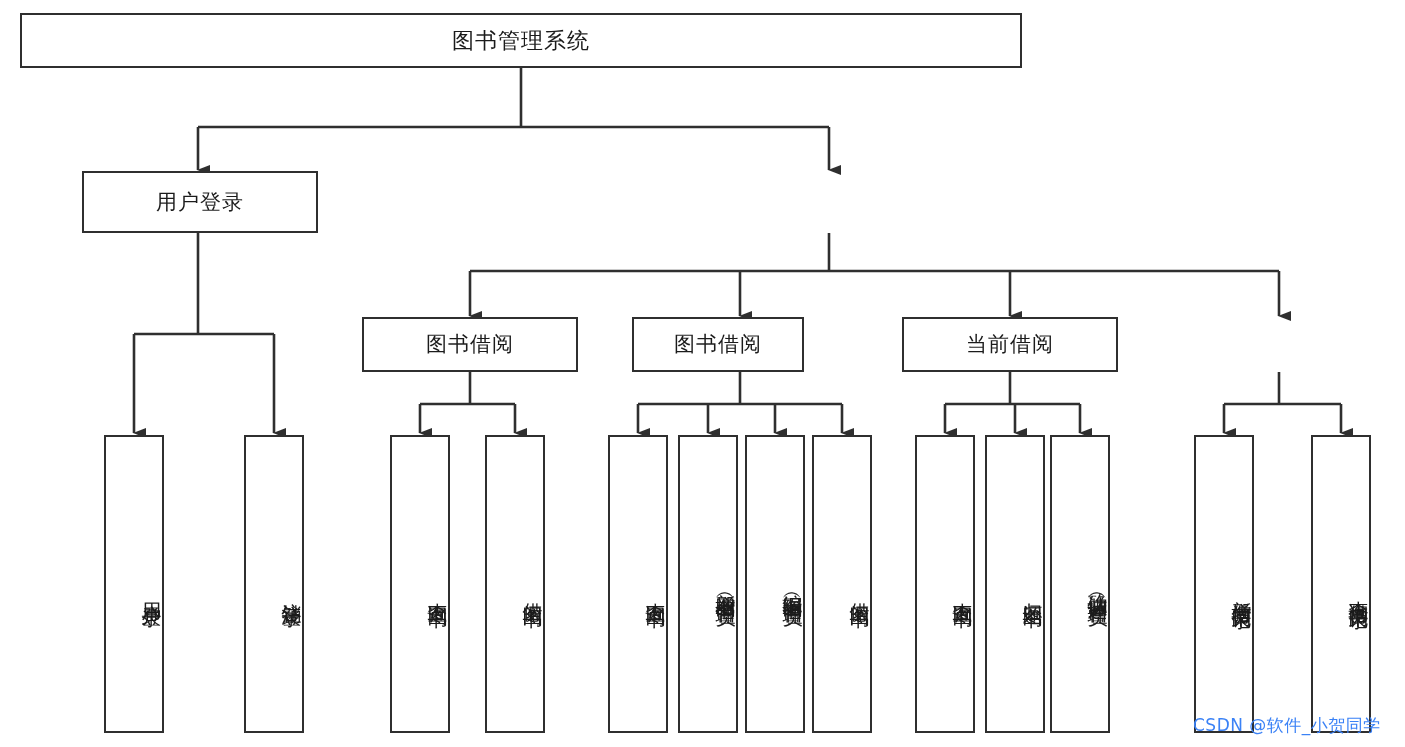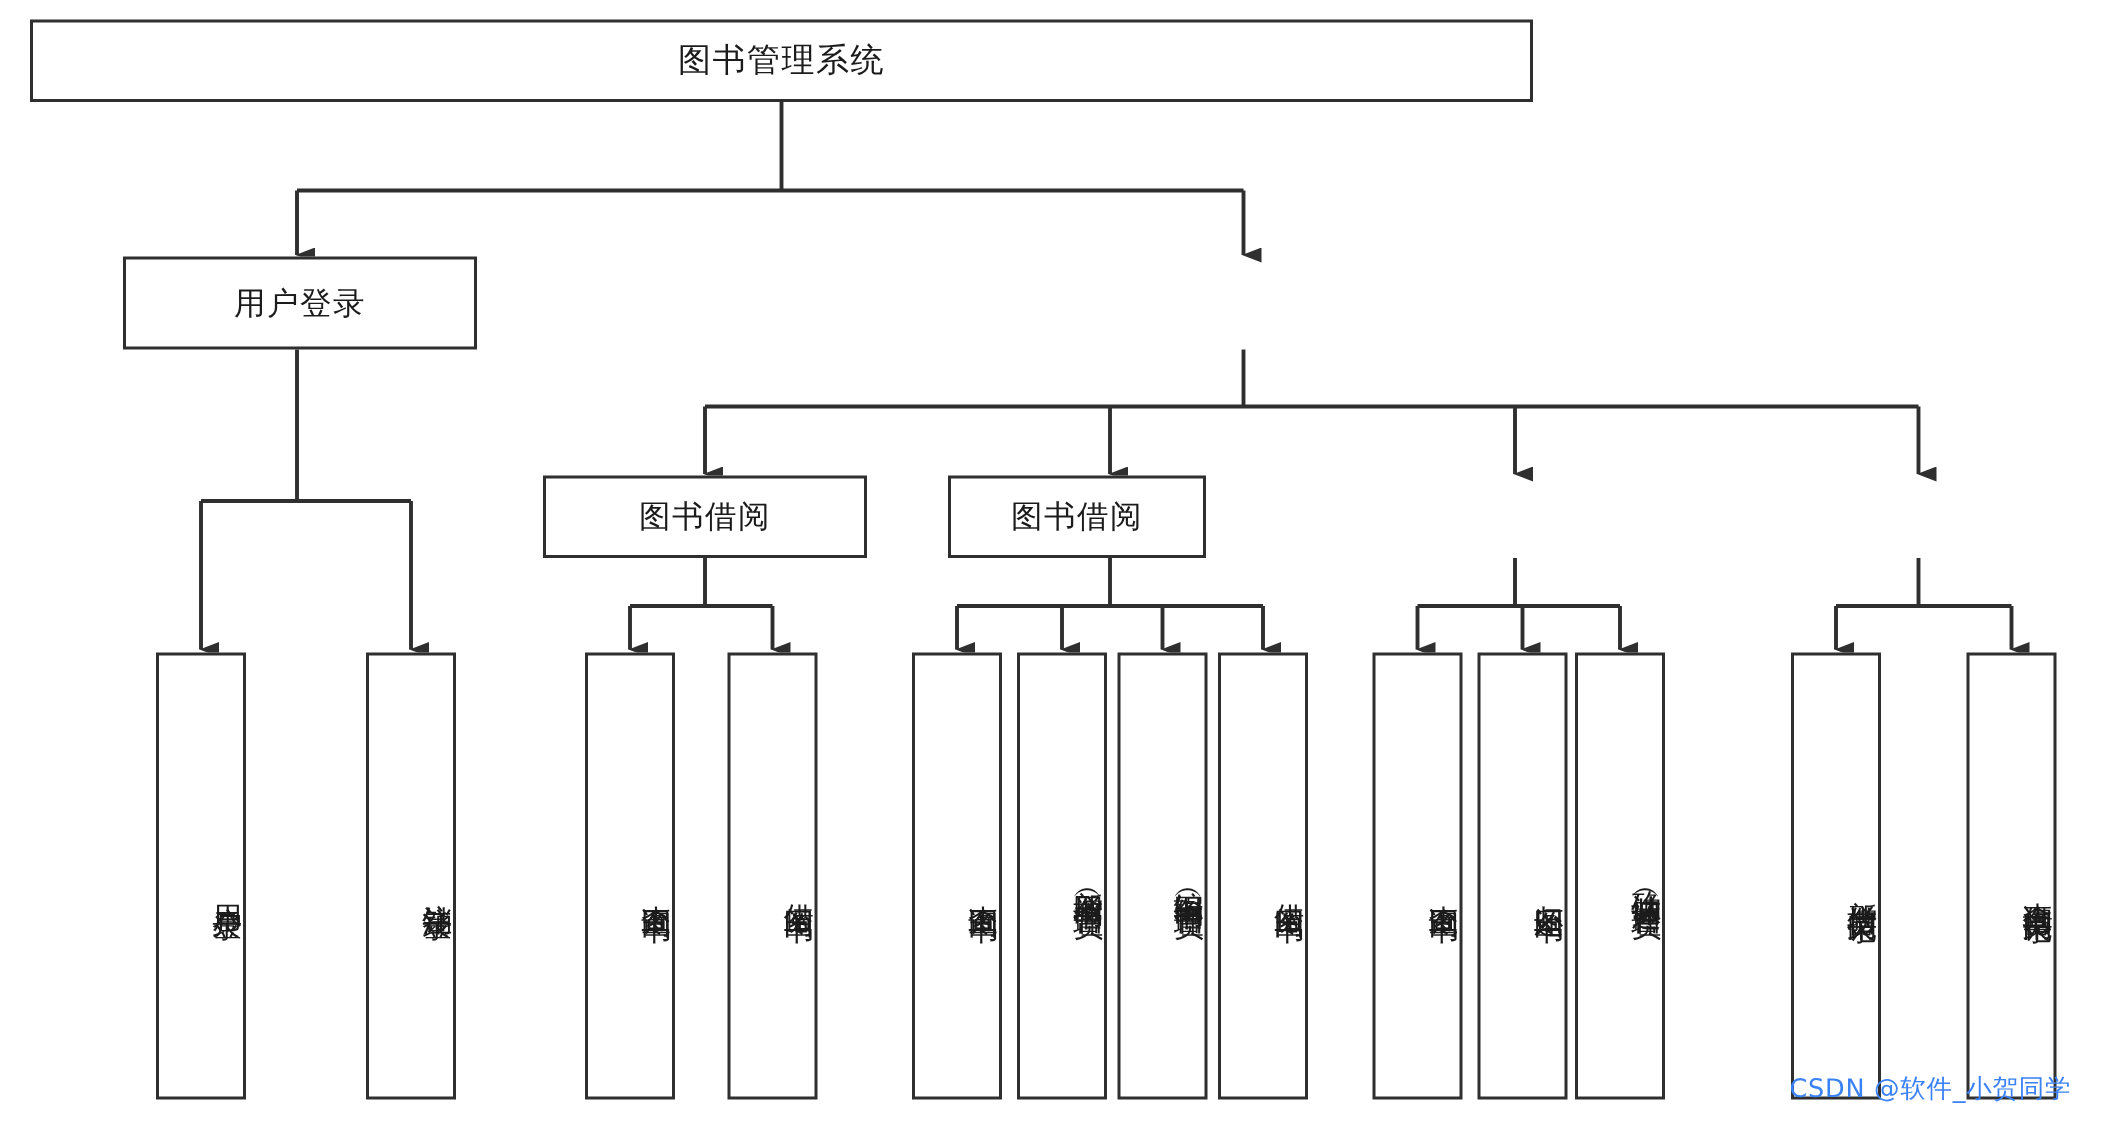--- a/index.html
+++ b/index.html
@@ -124,20 +124,21 @@
 
   <div class="node horiz root" style="left:20px; top:13px; width:1002px; height:55px;">图书管理系统</div>
 
   <div class="node horiz" style="left:82px; top:171px; width:236px; height:62px;">用户登录</div>
 
 
   <div class="node horiz" style="left:362px; top:317px; width:216px; height:55px;">图书借阅</div>
 
   <div class="node horiz" style="left:632px; top:317px; width:172px; height:55px;">图书借阅</div>
 
+  <div class="node horiz" style="left:902px; top:317px; width:216px; height:55px;">当前借阅</div>
 
 
   <div class="node vert" style="left:104px; top:435px; width:60px; height:298px;">
     <span class="vtext">用户登录</span>
   </div>
 
   <div class="node vert" style="left:244px; top:435px; width:60px; height:298px;">
     <span class="vtext">注销登录</span>
   </div>
 

